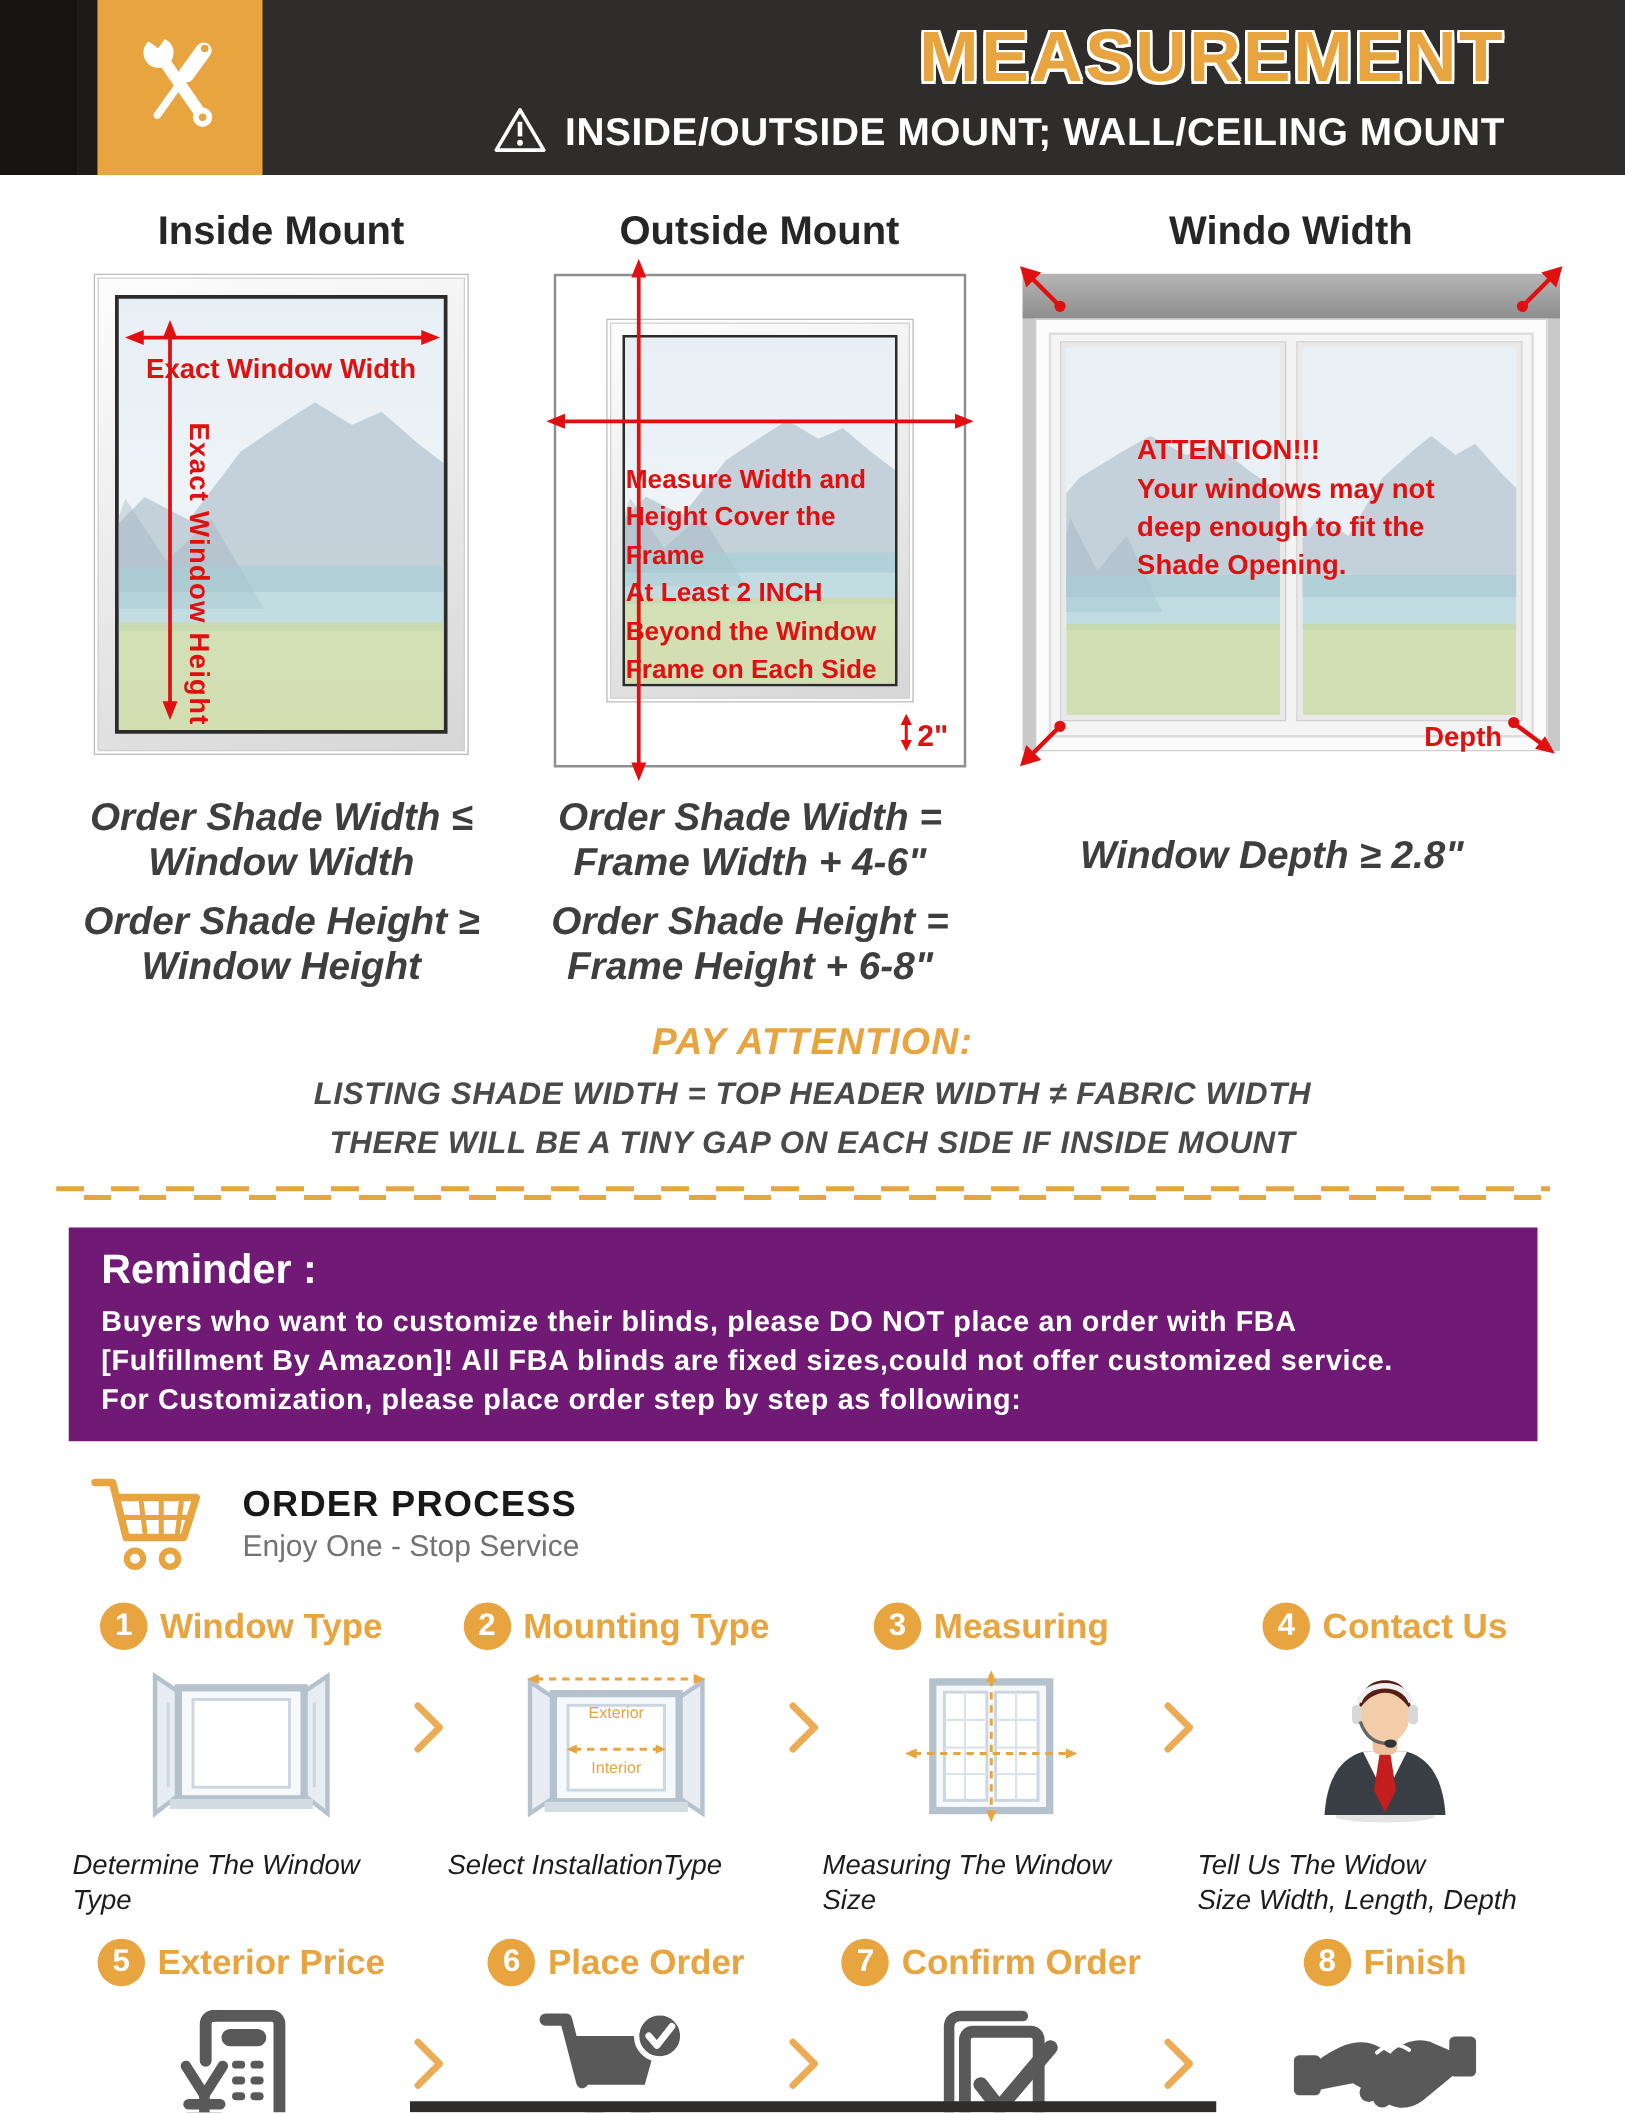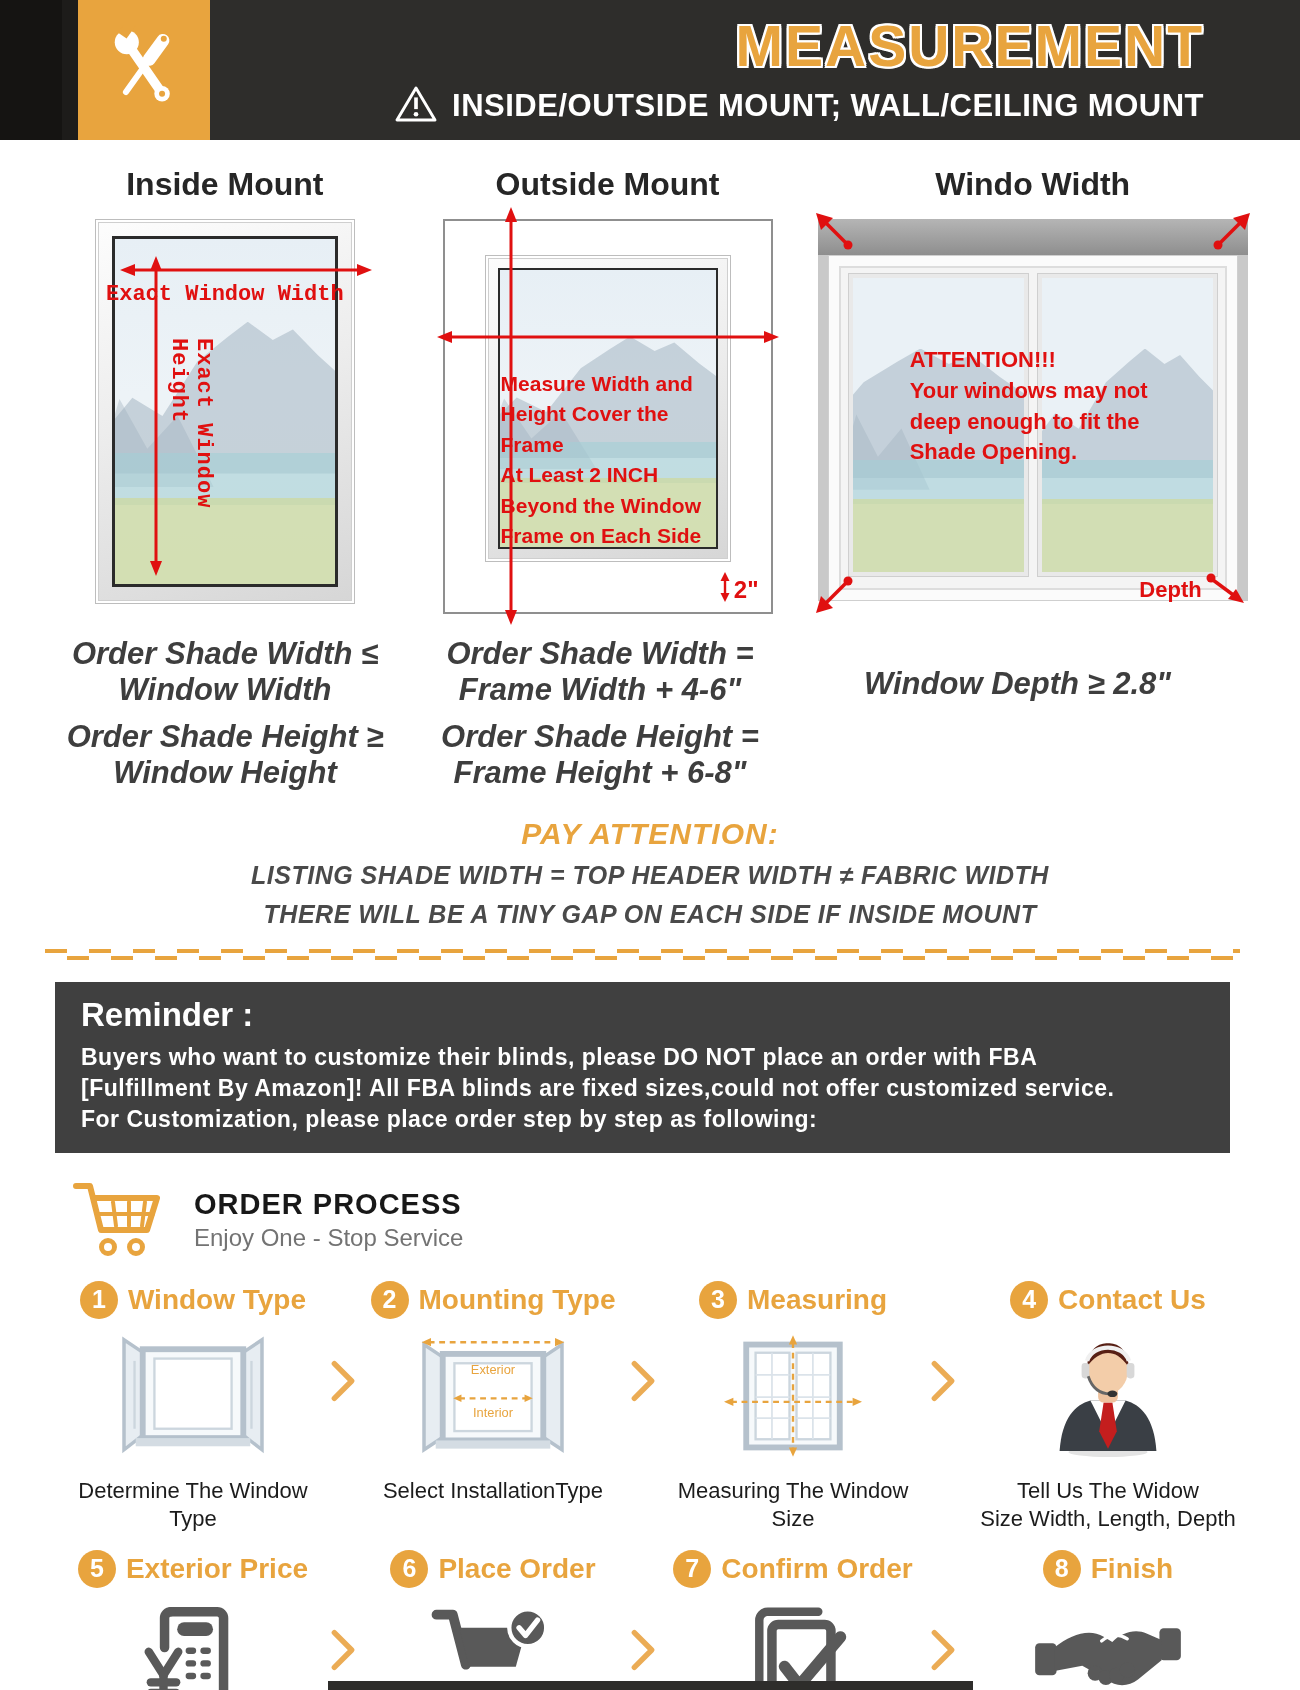--- a/index.html
+++ b/index.html
@@ -24,21 +24,21 @@
 
   .frame3d { background:linear-gradient(160deg,#fdfdfd 0%,#ededed 45%,#d6d6d6 100%); border:1px solid #bdbdbd; box-shadow:inset 0 0 0 2px #fff, inset 0 0 0 3px #cfcfcf; }
   .scene { position:absolute; overflow:hidden; background:linear-gradient(180deg,#e7eff5 0%,#edf3f7 45%,#eef3f0 100%); }
   .mtn1 { position:absolute; left:-8%; right:-6%; top:24%; height:44%; background:#9dafbe; opacity:.5;
     clip-path:polygon(0 78%,14% 50%,26% 62%,40% 26%,52% 10%,60% 0,70% 12%,78% 5%,88% 22%,100% 40%,100% 100%,0 100%); }
   .mtn2 { position:absolute; left:-10%; width:55%; top:40%; height:32%; background:#b6c3cd; opacity:.55;
     clip-path:polygon(0 100%,22% 20%,45% 65%,70% 35%,100% 100%); }
   .water { position:absolute; left:0; right:0; top:62%; height:15%; background:#a3ced6; opacity:.6; }
   .grass { position:absolute; left:0; right:0; top:75%; bottom:0; background:#ccd9a4; opacity:.8; }
 
-  .w1 { position:relative; width:260px; height:385px; margin:0 auto;font-family:Liberation Mono, monospace; }
+  .w1 { position:relative; width:300px; height:385px; margin:0 auto; }
   .w1 .glass { position:absolute; left:16px; top:16px; right:16px; bottom:16px; border:3px solid #2b2b2b; }
   .abs { position:absolute; }
   .redtext { color:#E01010; }
   .hlabel { position:absolute; width:100%; text-align:center; font-size:22px; font-weight:600; }
   .vlabel { position:absolute; writing-mode:vertical-rl; font-size:22px; font-weight:600; letter-spacing:1px; }
 
   .w2outer { position:relative; width:330px; height:395px; margin:0 auto; border:2px solid #8f8f8f; background:#fff; }
   .w2frame { position:absolute; left:40px; top:34px; right:40px; bottom:50px; }
   .w2frame .glass { position:absolute; left:12px; top:12px; right:12px; bottom:12px; border:2px solid #2b2b2b; }
   .w2note { position:absolute; left:56px; top:148px; width:220px; font-size:21px; font-weight:600; line-height:1.45; white-space:pre-line; }
@@ -67,38 +67,38 @@
   .attn-line { font-size:25px; font-style:italic; font-weight:600; color:#4a4a4a; margin-top:10px; letter-spacing:.5px; }
 
   
   .divider { height:11px; margin:20px 60px 0 45px;
     background-image:
       repeating-linear-gradient(90deg,#E8A43E 0 22px,transparent 22px 44px),
       repeating-linear-gradient(90deg,transparent 0 22px,#E8A43E 22px 44px);
     background-size:100% 4px,100% 4px; background-position:0 0,0 7px; background-repeat:no-repeat,no-repeat; }
 
   
-  .reminder { margin:22px 70px 0 55px; background:#404040; padding:14px 26px 18px; }
+  .reminder { margin:22px 70px 0 55px; background:#701a75; padding:14px 26px 18px; }
   .rem-title { color:#fff; font-size:33px; font-weight:800; margin-bottom:8px; }
   .rem-body { color:#fff; font-size:23px; font-weight:700; line-height:1.35; letter-spacing:.5px; white-space:pre-line; }
 
   
   .op { display:flex; align-items:center; gap:26px; margin:22px 0 0 72px; }
   .op-text h2 { font-size:29px; font-weight:800; color:#181818; letter-spacing:1px; }
   .op-sub { font-size:24px; color:#737373; margin-top:3px; }
 
   
   .steprow { display:flex; align-items:flex-start; padding-left:58px; margin-top:14px; }
   .step { width:270px; }
   .step-head { display:flex; align-items:center; justify-content:center; gap:10px; height:42px; }
   .badge { width:38px; height:38px; border-radius:50%; background:#E8A43E; color:#fff; font-size:25px; font-weight:800; display:flex; align-items:center; justify-content:center; }
   .step-title { font-size:28px; font-weight:800; color:#E8A43E; }
   .step-icon { height:150px; display:flex; align-items:center; justify-content:center; }
   .row2 .step-icon { height:132px; }
-  .step-cap { font-size:22px; color:#1c1c1c; text-align:center; line-height:1.3; white-space:pre-line; margin-top:6px; }
+  .step-cap { font-size:22px; color:#1c1c1c; text-align:left; line-height:1.3; white-space:pre-line; margin-top:6px;font-style:italic; }
   .chev { width:30px; display:flex; align-items:center; justify-content:center; margin-top:80px; }
 
   .bottom-bar { position:absolute; left:328px; bottom:0; width:645px; height:9px; background:#2E2D2B; }
 </style>
 </head>
 <body>
 
 <div class="page">
 
   <div class="header">

